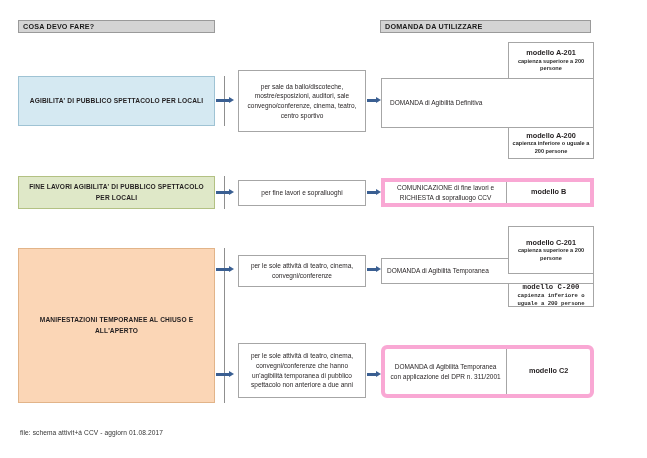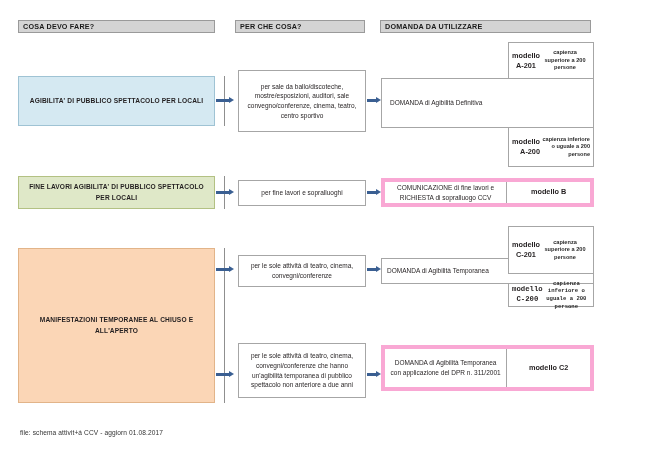--- a/index.html
+++ b/index.html
@@ -63,21 +63,21 @@
     padding:2px 4px;
   }
 
   
   .modelcell{
     position:absolute;
     box-sizing:border-box;
     background:#ffffff;
     border:1px solid #a6a6a6;
     display:flex;
-    flex-direction:row;
+    flex-direction:column;
     align-items:center;
     justify-content:center;
     text-align:center;
     padding:2px 3px;
   }
   .modelcell .mtitle{font-size:7.3px;font-weight:bold;line-height:1.35;}
   .modelcell .msub{font-size:5.6px;font-weight:bold;line-height:1.35;color:#2b2b2b;}
 
   
   .split{
@@ -117,21 +117,20 @@
     color:#333;
     letter-spacing:.1px;
   }
 </style>
 </head>
 <body>
 
 <div class="canvas">
 
   <div class="hdr" style="left:18px;top:20px;width:197px;">COSA DEVO FARE?</div>
-  <div class="hdr" style="left:235px;top:20px;width:130px;">PER CHE COSA?</div>
   <div class="hdr" style="left:380px;top:20px;width:211px;">DOMANDA DA UTILIZZARE</div>
 
   <div class="vrule" style="left:224px;top:76px;height:50px;"></div>
   <div class="vrule" style="left:224px;top:176px;height:33px;"></div>
   <div class="vrule" style="left:224px;top:248px;height:155px;"></div>
 
   <div class="cat blue" style="left:18px;top:76px;width:197px;height:50px;">AGIBILITA' DI PUBBLICO SPETTACOLO PER LOCALI</div>
 
   <div class="arrow" style="left:216px;top:97px;width:18px;">
     <span class="shaft" style="width:13px;"></span>
@@ -145,21 +144,21 @@
     <span class="head" style="left:9px;"></span>
   </div>
 
   <div class="box" style="left:381px;top:78px;width:213px;height:50px;justify-content:flex-start;padding-left:8px;text-align:left;">DOMANDA di Agibilità Definitiva</div>
 
   <div class="modelcell" style="left:508px;top:42px;width:86px;height:37px;">
     <span class="mtitle">modello A-201</span>
     <span class="msub">capienza superiore a 200 persone</span>
   </div>
 
-  <div class="modelcell" style="left:508px;top:127px;width:86px;height:40px;text-align:right;">
+  <div class="modelcell" style="left:508px;top:127px;width:86px;height:32px;">
     <span class="mtitle">modello A-200</span>
     <span class="msub">capienza inferiore o uguale a 200 persone</span>
   </div>
 
   <div class="cat green" style="left:18px;top:176px;width:197px;height:33px;">FINE LAVORI AGIBILITA' DI PUBBLICO SPETTACOLO PER LOCALI</div>
 
   <div class="arrow" style="left:216px;top:189px;width:18px;">
     <span class="shaft" style="width:13px;"></span>
     <span class="head" style="left:13px;"></span>
   </div>
@@ -207,20 +206,20 @@
     <span class="head" style="left:13px;"></span>
   </div>
 
   <div class="box" style="left:238px;top:343px;width:128px;height:55px;">per le sole attività di teatro, cinema, convegni/conferenze che hanno un'agibilità temporanea di pubblico spettacolo non anteriore a due anni</div>
 
   <div class="arrow" style="left:367px;top:371px;width:14px;">
     <span class="shaft" style="width:9px;"></span>
     <span class="head" style="left:9px;"></span>
   </div>
 
-  <div class="split" style="left:381px;top:345px;width:213px;height:46px;">
+  <div class="split" style="left:381px;top:345px;width:213px;height:53px;border-radius:6px;">
     <div class="pane left" style="width:127px;">DOMANDA di Agibilità Temporanea con applicazione del DPR n. 311/2001</div>
     <div class="pane right" style="width:86px;">modello C2</div>
   </div>
 
   <div class="footer" style="left:20px;top:429px;">file: schema attivit+á CCV - aggiorn 01.08.2017</div>
 
 </div>
 
 </body></html>

